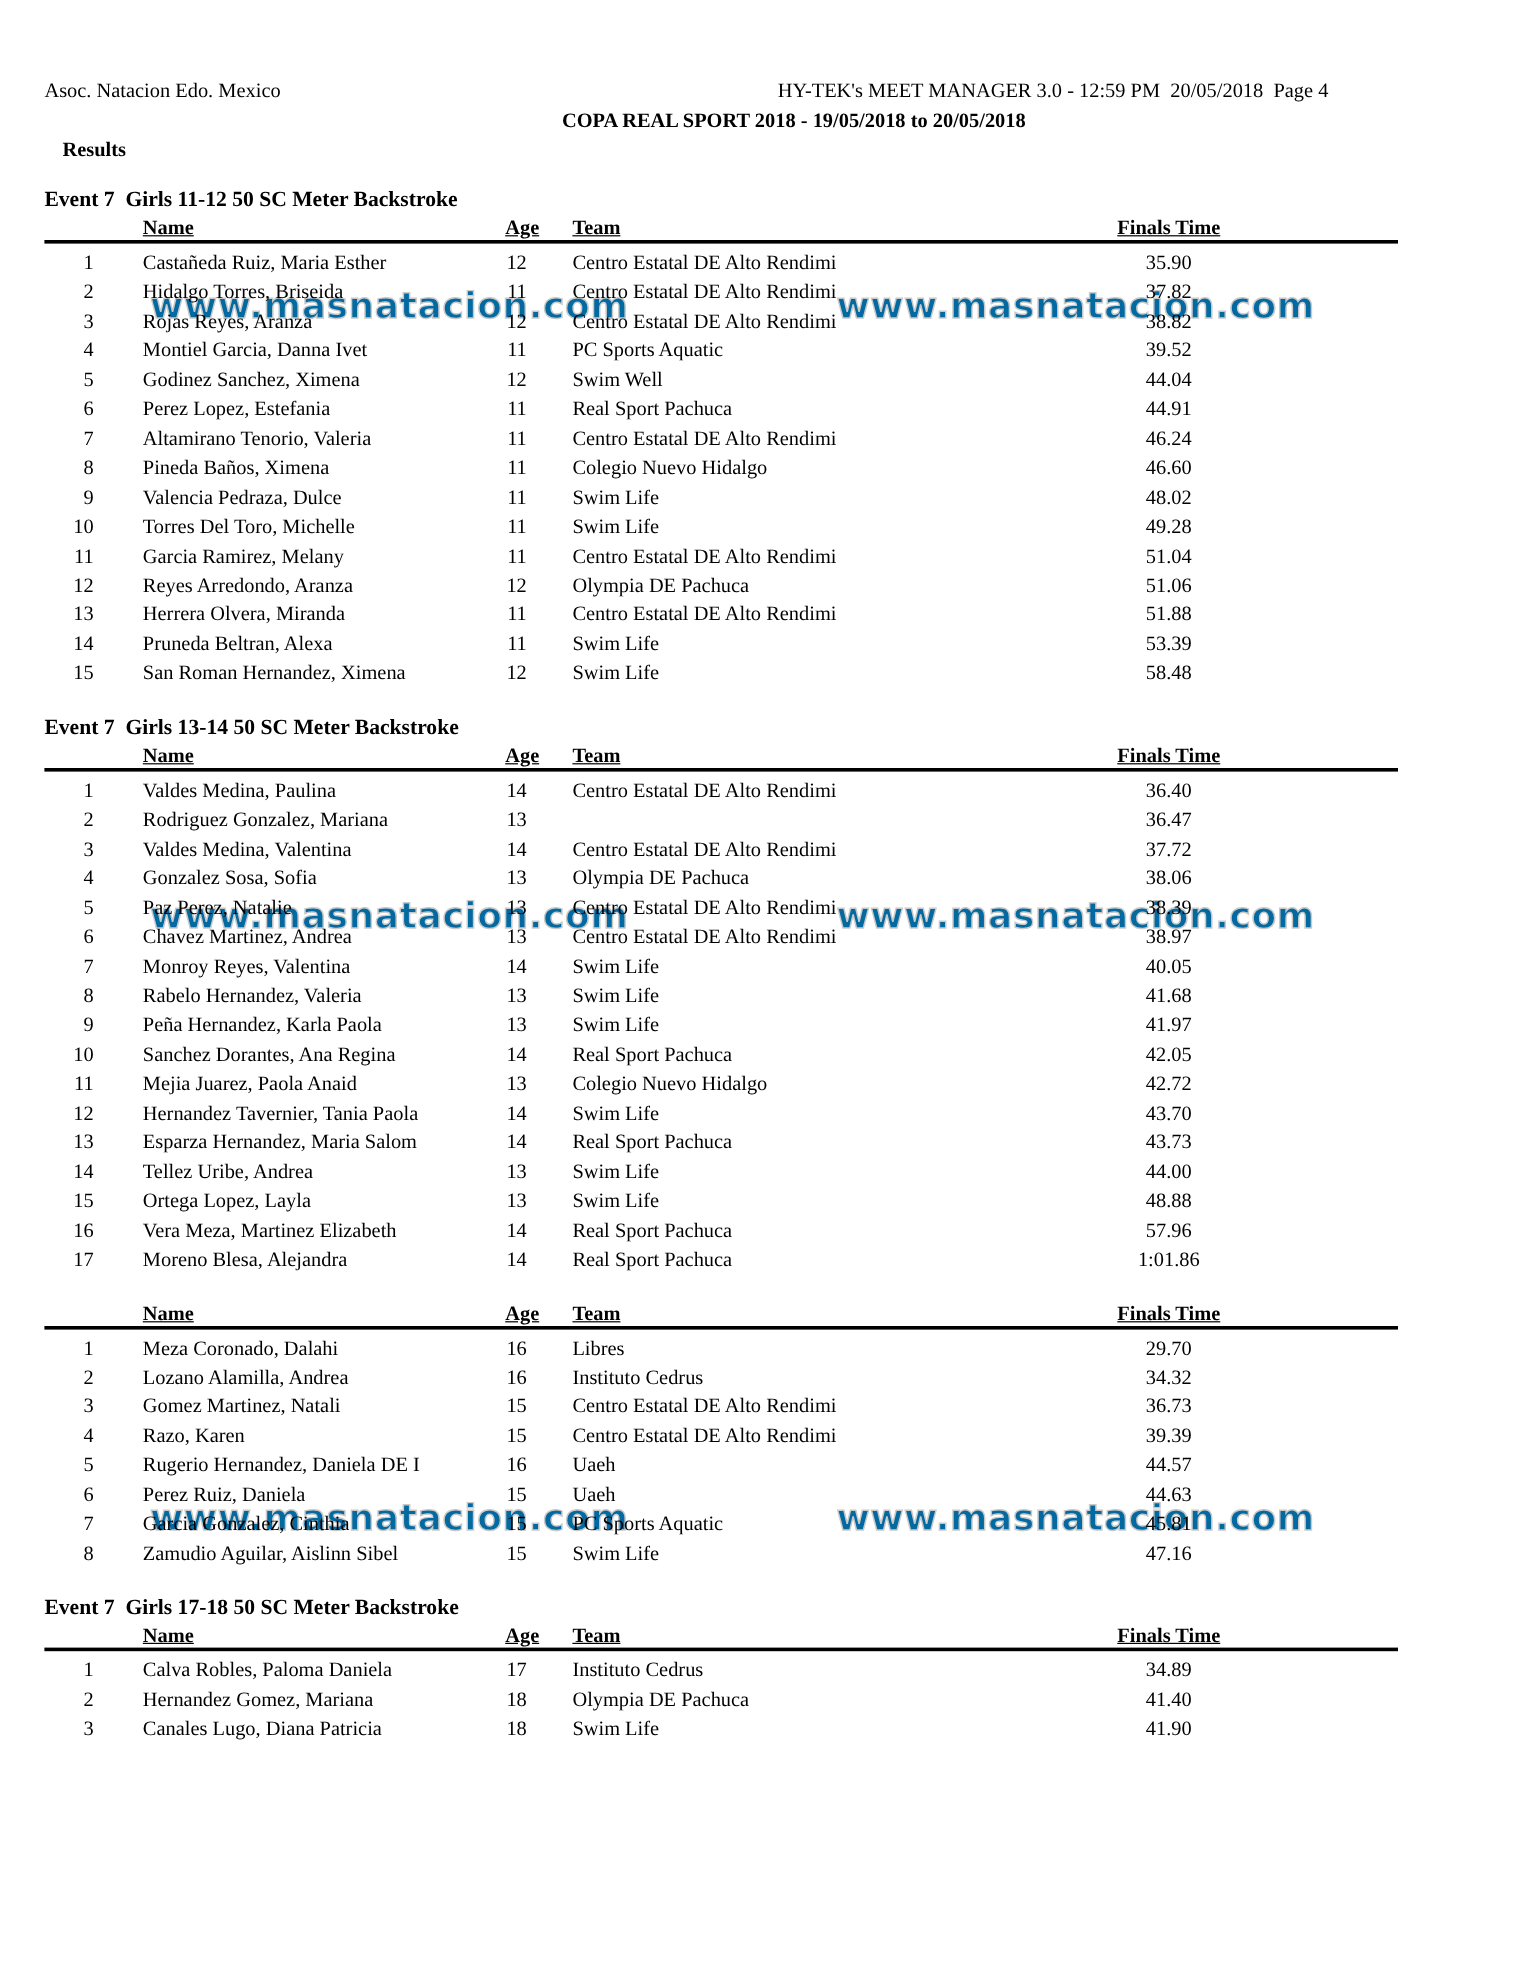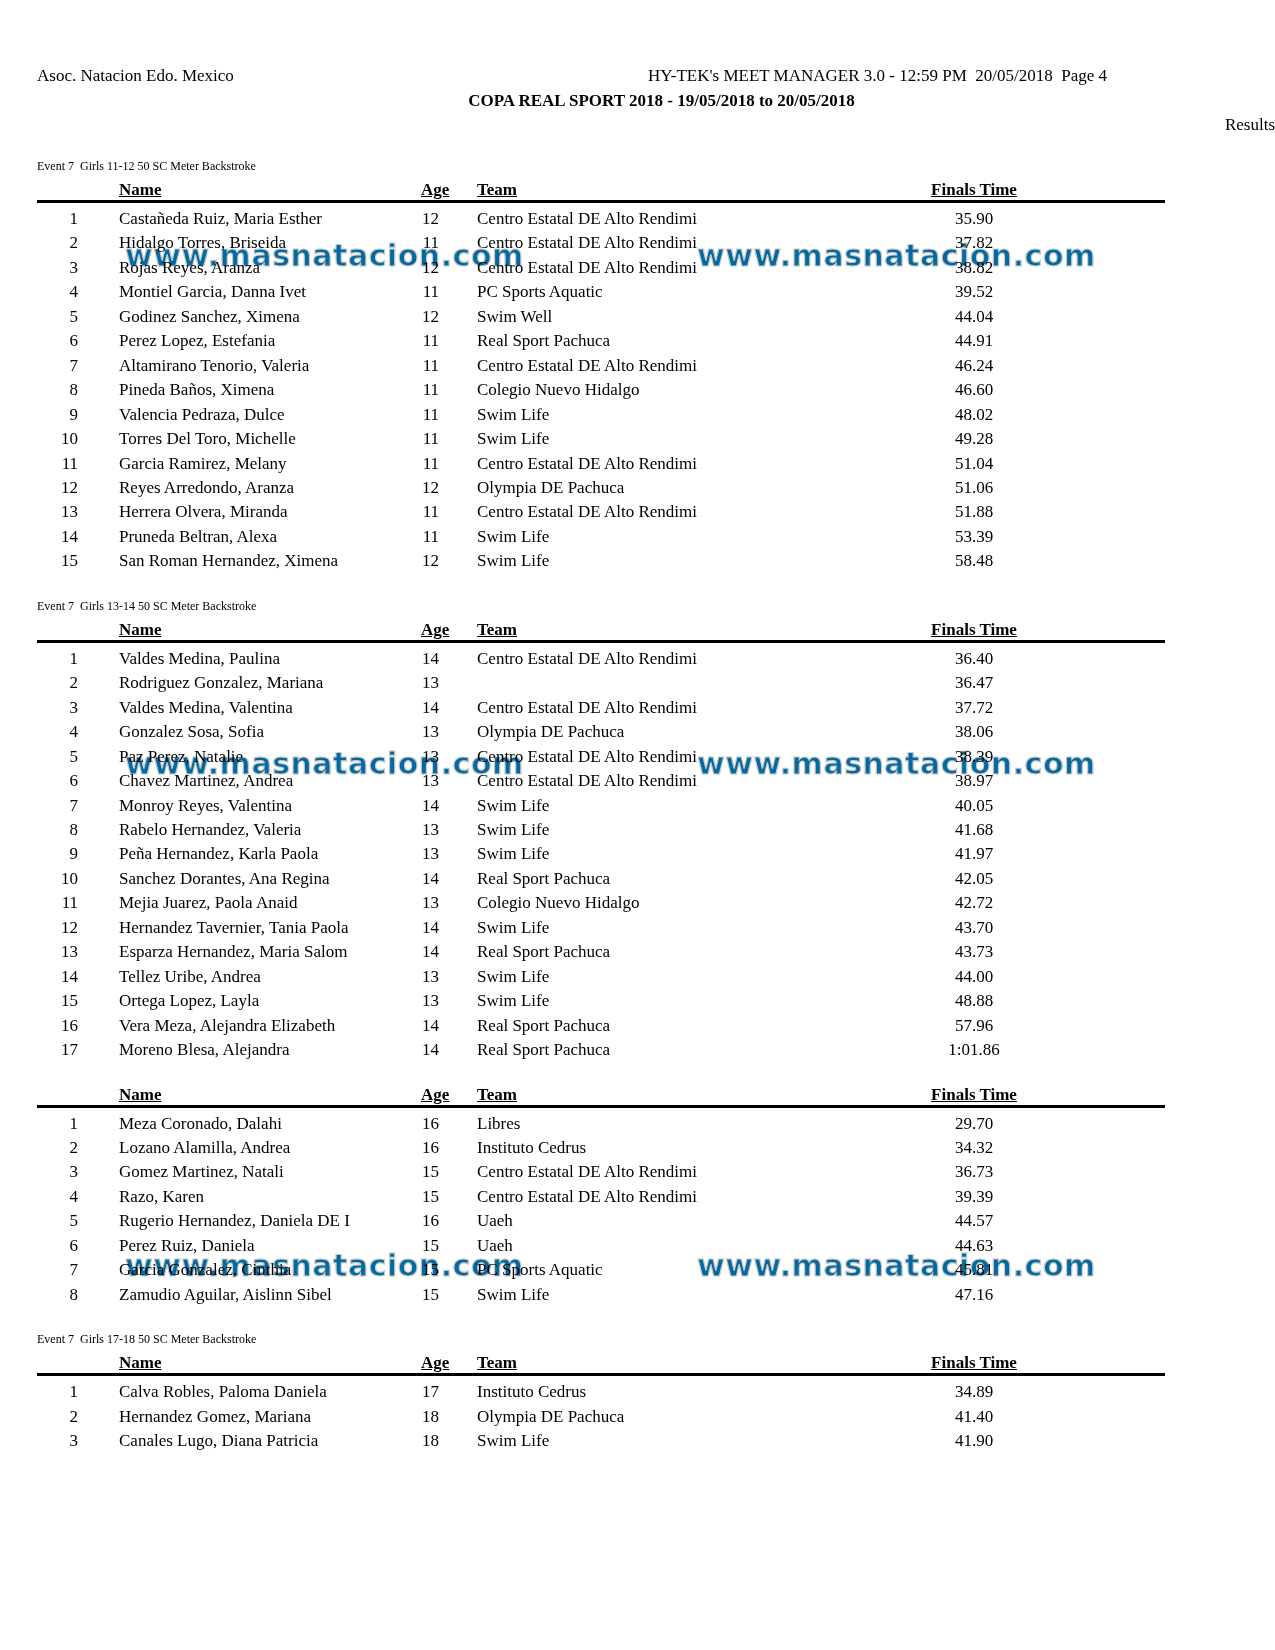--- a/index.html
+++ b/index.html
@@ -14,26 +14,26 @@
   }
   .content { position:relative; z-index:1; padding-top:66px; }
   .pre { white-space:pre; }
 
   
   .hdr-row {
     display:flex; justify-content:space-between;
     margin:0 168px 0 37px; line-height:19px;
   }
   .doc-title { text-align:center; font-weight:bold; line-height:19px; margin-top:6px; padding-left:48px; }
-  .doc-subtitle { text-align:right; font-weight:normal; line-height:19px; margin-top:5px; padding-left:36px; }
+  .doc-subtitle { text-align:left; font-weight:bold; line-height:19px; margin-top:5px; padding-left:52px; }
 
   
   .section { margin-top:18px; }
   .section.first { margin-top:20px; }
-  .event-title { font-weight:normal; font-size:12px; line-height:24px; margin-left:37px; white-space:pre; }
+  .event-title { font-weight:bold; font-size:18px; line-height:24px; margin-left:37px; white-space:pre; }
   .grid {
     display:grid;
     grid-template-columns:41px 17px 290px 18px 14px 400px 170px 178px;
     margin-left:37px; width:1128px;gap:12px;
   }
   .thead { border-bottom:3.5px solid #000; height:25px; align-items:end; line-height:21px; }
   .thead span { font-weight:bold; text-decoration:underline; }
   .c-place { grid-column:1; text-align:right; }
   .c-name  { grid-column:3; }
   .c-age   { grid-column:4; text-align:right; }
@@ -327,21 +327,21 @@
   <div class="grid row">
     <div class="c-place">15</div>
     <div class="c-name">Ortega Lopez, Layla</div>
     <div class="c-age">13</div>
     <div class="c-team">Swim Life</div>
     <div class="c-time">48.88</div>
   </div>
 
   <div class="grid row">
     <div class="c-place">16</div>
-    <div class="c-name">Vera Meza, Alejandra Elizabeth</div>
+    <div class="c-name">Vera Meza, Martinez Elizabeth</div>
     <div class="c-age">14</div>
     <div class="c-team">Real Sport Pachuca</div>
     <div class="c-time">57.96</div>
   </div>
 
   <div class="grid row">
     <div class="c-place">17</div>
     <div class="c-name">Moreno Blesa, Alejandra</div>
     <div class="c-age">14</div>
     <div class="c-team">Real Sport Pachuca</div>

